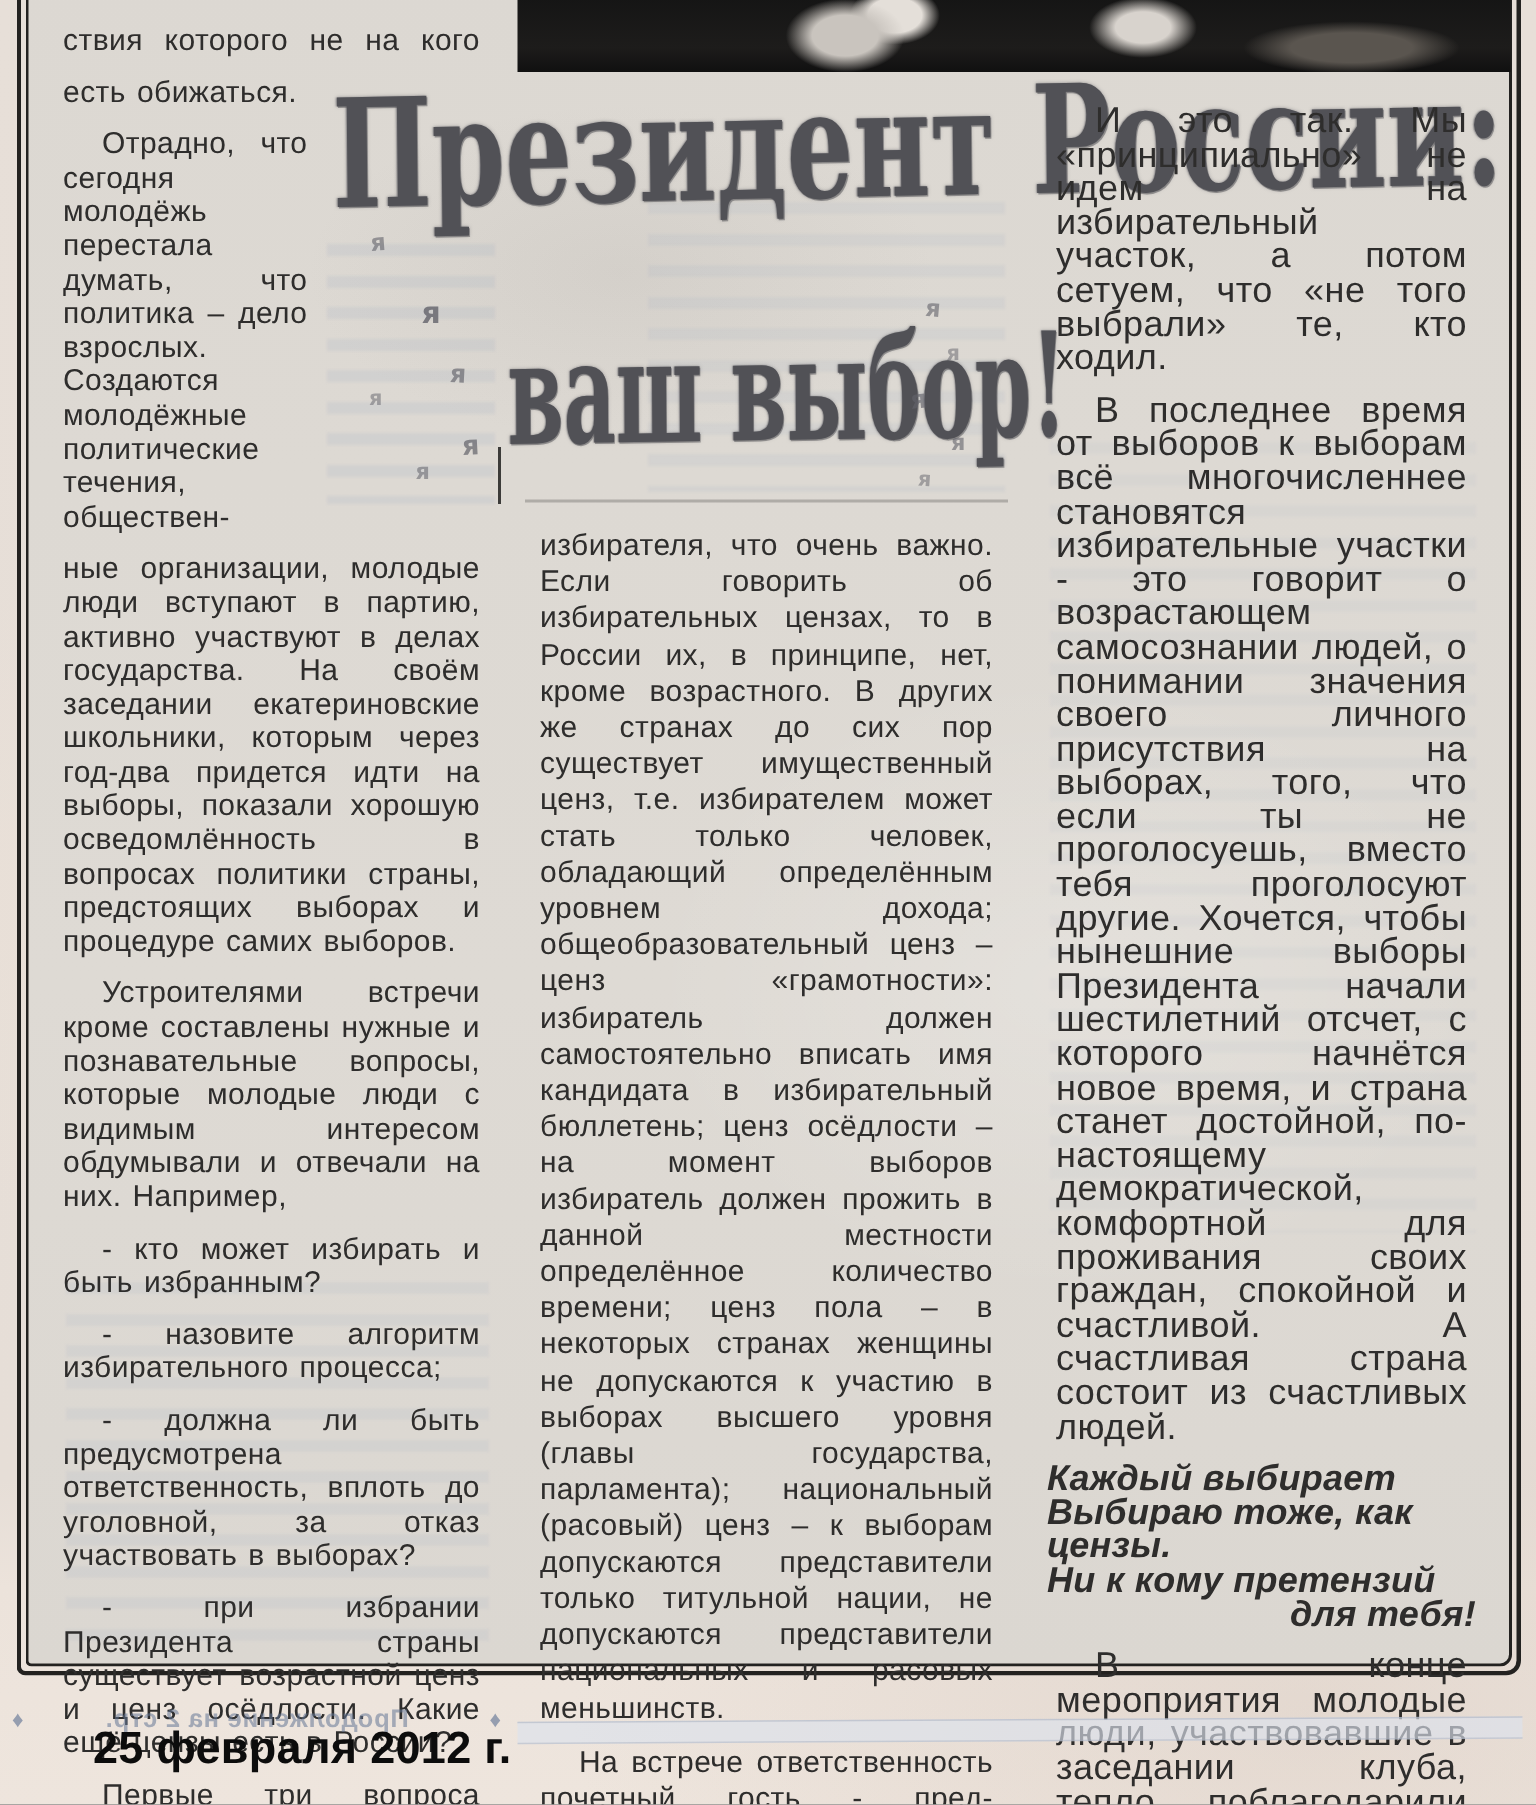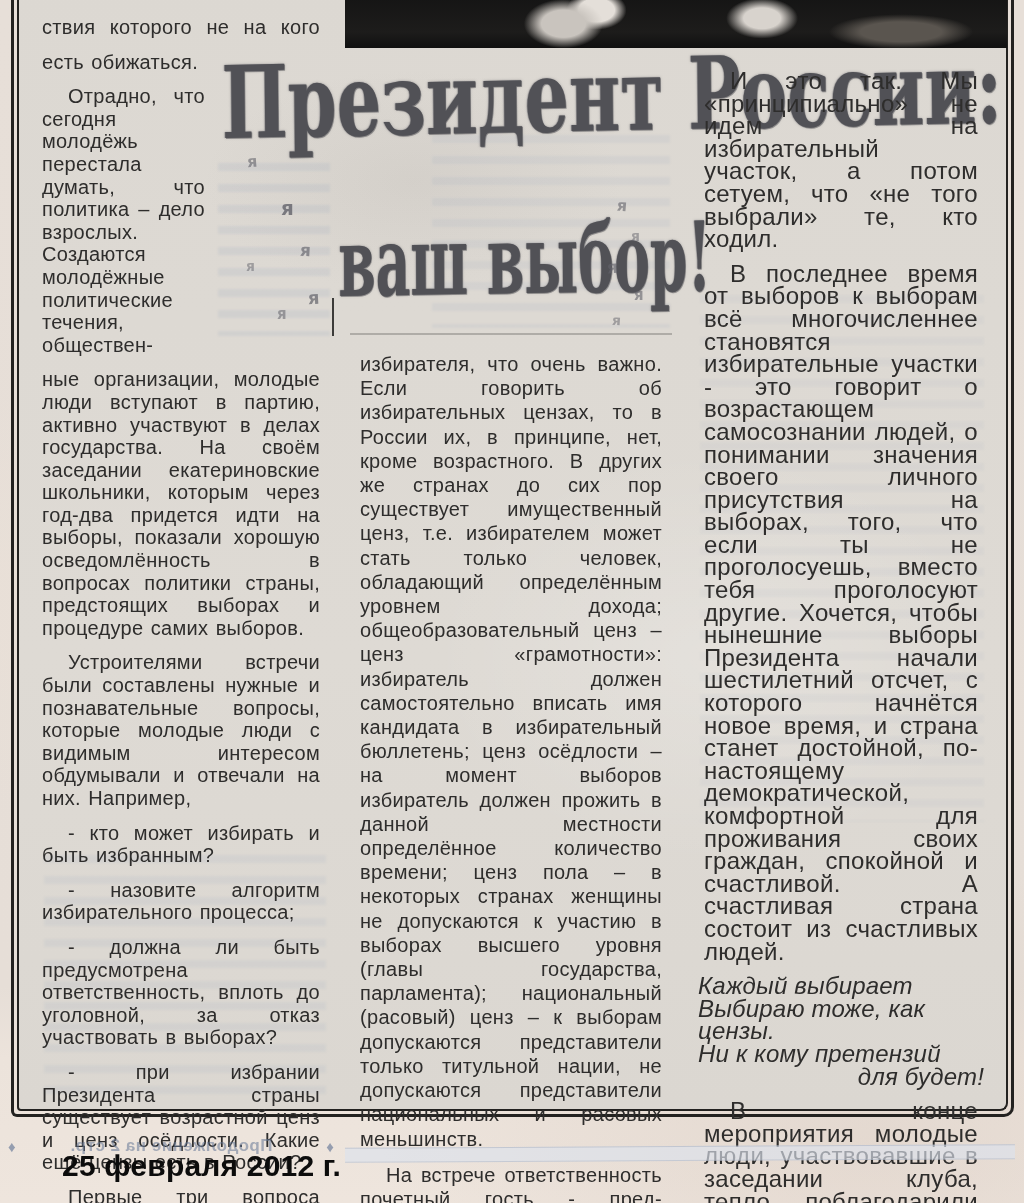--- a/index.html
+++ b/index.html
@@ -44,21 +44,21 @@
   .headline.l2{ left:338px; top:206px; font-size:96px; transform:scaleX(.56) rotate(-.5deg); }
   
   .col{ position:absolute; text-align:justify; }
   .col1{ left:30px; top:4px;  width:302px; font-size:20px; line-height:22.6px; }
   .col2{ left:348px; top:340px; width:326px; font-size:20px; line-height:24.2px; }
   .col3{ left:692px; top:58px; width:298px; font-size:24px; line-height:22.6px; letter-spacing:.2px; }
   .p{ margin:12px; text-align:justify; text-indent:26px; letter-spacing:.3px; word-spacing:1.5px; }
   .p.noind{ text-indent:0; }
   .spread{ text-align:justify; text-align-last:justify; }
   .narrow{ width:187px; }
-  .poem{ font-style:italic; margin:2px 0 2px 6px; }
+  .poem{ font-style:italic; margin:2px 0 2px 6px;font-weight:bold; }
   .poem-line{ text-align:left; }
   .poem-line.right{ text-align:right; padding-right:6px; }
   .byline{ font-weight:bold; font-style:italic; text-align:right; padding-right:4px; letter-spacing:.5px; }
   .credit{ text-align:center; padding-left:66px; }
   
   .stray{ position:absolute; font-family:"DejaVu Sans", sans-serif; font-weight:bold; color:#63636b; }
   .colrule{ position:absolute; left:332px; top:298px; width:2px; height:38px; background:#3c3b39; }
   .hl-underline{ position:absolute; left:350px; top:333px; width:322px; height:2px; background:rgba(70,68,66,.3); }
   .ghost-patch{ position:absolute; background:repeating-linear-gradient(180deg, transparent 0 13px, rgba(143,160,189,.14) 13px 21px); filter:blur(1px); }
   .gp1{ left:218px; top:150px; width:112px; height:186px; }
@@ -113,41 +113,41 @@
 
   <div class="colrule"></div>
 
   <div class="col col1">
     <div class="p noind spread">ствия которого не на кого</div>
     <div class="narrow">
       <p class="p noind">есть обижаться.</p>
       <p class="p">Отрадно, что сегодня молодёжь перестала думать, что политика – дело взрослых. Создаются молодёжные политические течения, обществен-</p>
     </div>
     <p class="p noind">ные организации, молодые люди вступают в партию, активно участвуют в делах государства. На своём заседании екатериновские школьники, которым через год-два придется идти на выборы, показали хорошую осведомлённость в вопросах политики страны, предстоящих выборах и процедуре самих выборов.</p>
-    <p class="p">Устроителями встречи были составлены нужные и познавательные вопросы, которые молодые люди с видимым интересом обдумывали и отвечали на них. Например,</p>
+    <p class="p">Устроителями встречи кроме составлены нужные и познавательные вопросы, которые молодые люди с видимым интересом обдумывали и отвечали на них. Например,</p>
     <p class="p">- кто может избирать и быть избранным?</p>
     <p class="p">- назовите алгоритм избирательного процесса;</p>
     <p class="p">- должна ли быть предусмотрена ответственность, вплоть до уголовной, за отказ участвовать в выборах?</p>
     <p class="p">- при избрании Президента страны существует возрастной ценз и ценз осёдлости. Какие ещё цензы есть в России?</p>
     <p class="p spread">Первые три вопроса</p>
   </div>
 
   <div class="col col2">
     <p class="p noind">избирателя, что очень важно. Если говорить об избирательных цензах, то в России их, в принципе, нет, кроме возрастного. В других же странах до сих пор существует имущественный ценз, т.е. избирателем может стать только человек, обладающий определённым уровнем дохода; общеобразовательный ценз – ценз «грамотности»: избиратель должен самостоятельно вписать имя кандидата в избирательный бюллетень; ценз осёдлости – на момент выборов избиратель должен прожить в данной местности определённое количество времени; ценз пола – в некоторых странах женщины не допускаются к участию в выборах высшего уровня (главы государства, парламента); национальный (расовый) ценз – к выборам допускаются представители только титульной нации, не допускаются представители национальных и расовых меньшинств.</p>
     <p class="p spread">На встрече ответственность почетный гость - пред-</p>
   </div>
 
   <div class="col col3">
     <p class="p">И это так. Мы «принципиально» не идем на избирательный участок, а потом сетуем, что «не того выбрали» те, кто ходил.</p>
     <p class="p">В последнее время от выборов к выборам всё многочисленнее становятся избирательные участки - это говорит о возрастающем самосознании людей, о понимании значения своего личного присутствия на выборах, того, что если ты не проголосуешь, вместо тебя проголосуют другие. Хочется, чтобы нынешние выборы Президента начали шестилетний отсчет, с которого начнётся новое время, и страна станет достойной, по-настоящему демократической, комфортной для проживания своих граждан, спокойной и счастливой. А счастливая страна состоит из счастливых людей.</p>
     <div class="poem">
       <div class="poem-line">Каждый выбирает</div>
       <div class="poem-line">Выбираю тоже, как цензы.</div>
       <div class="poem-line">Ни к кому претензий</div>
-      <div class="poem-line right">для будет!</div>
+      <div class="poem-line right">для тебя!</div>
     </div>
     <p class="p">В конце мероприятия молодые люди, участвовавшие в заседании клуба, тепло поблагодарили организаторов за интересный и нужный разговор, который, несомненно, поможет им сориентироваться в следующих выборах, в которых уже полноправно им предстоит принять участие.</p>
     <div class="byline">Татьяна ШИЛОВА</div>
     <div class="credit">Фото автора</div>
   </div>
 
   <div class="continuation">
     <span class="dia">♦</span>
     <span class="mirror">Продолжение на 2 стр.</span>
     <span class="dia">♦</span>

